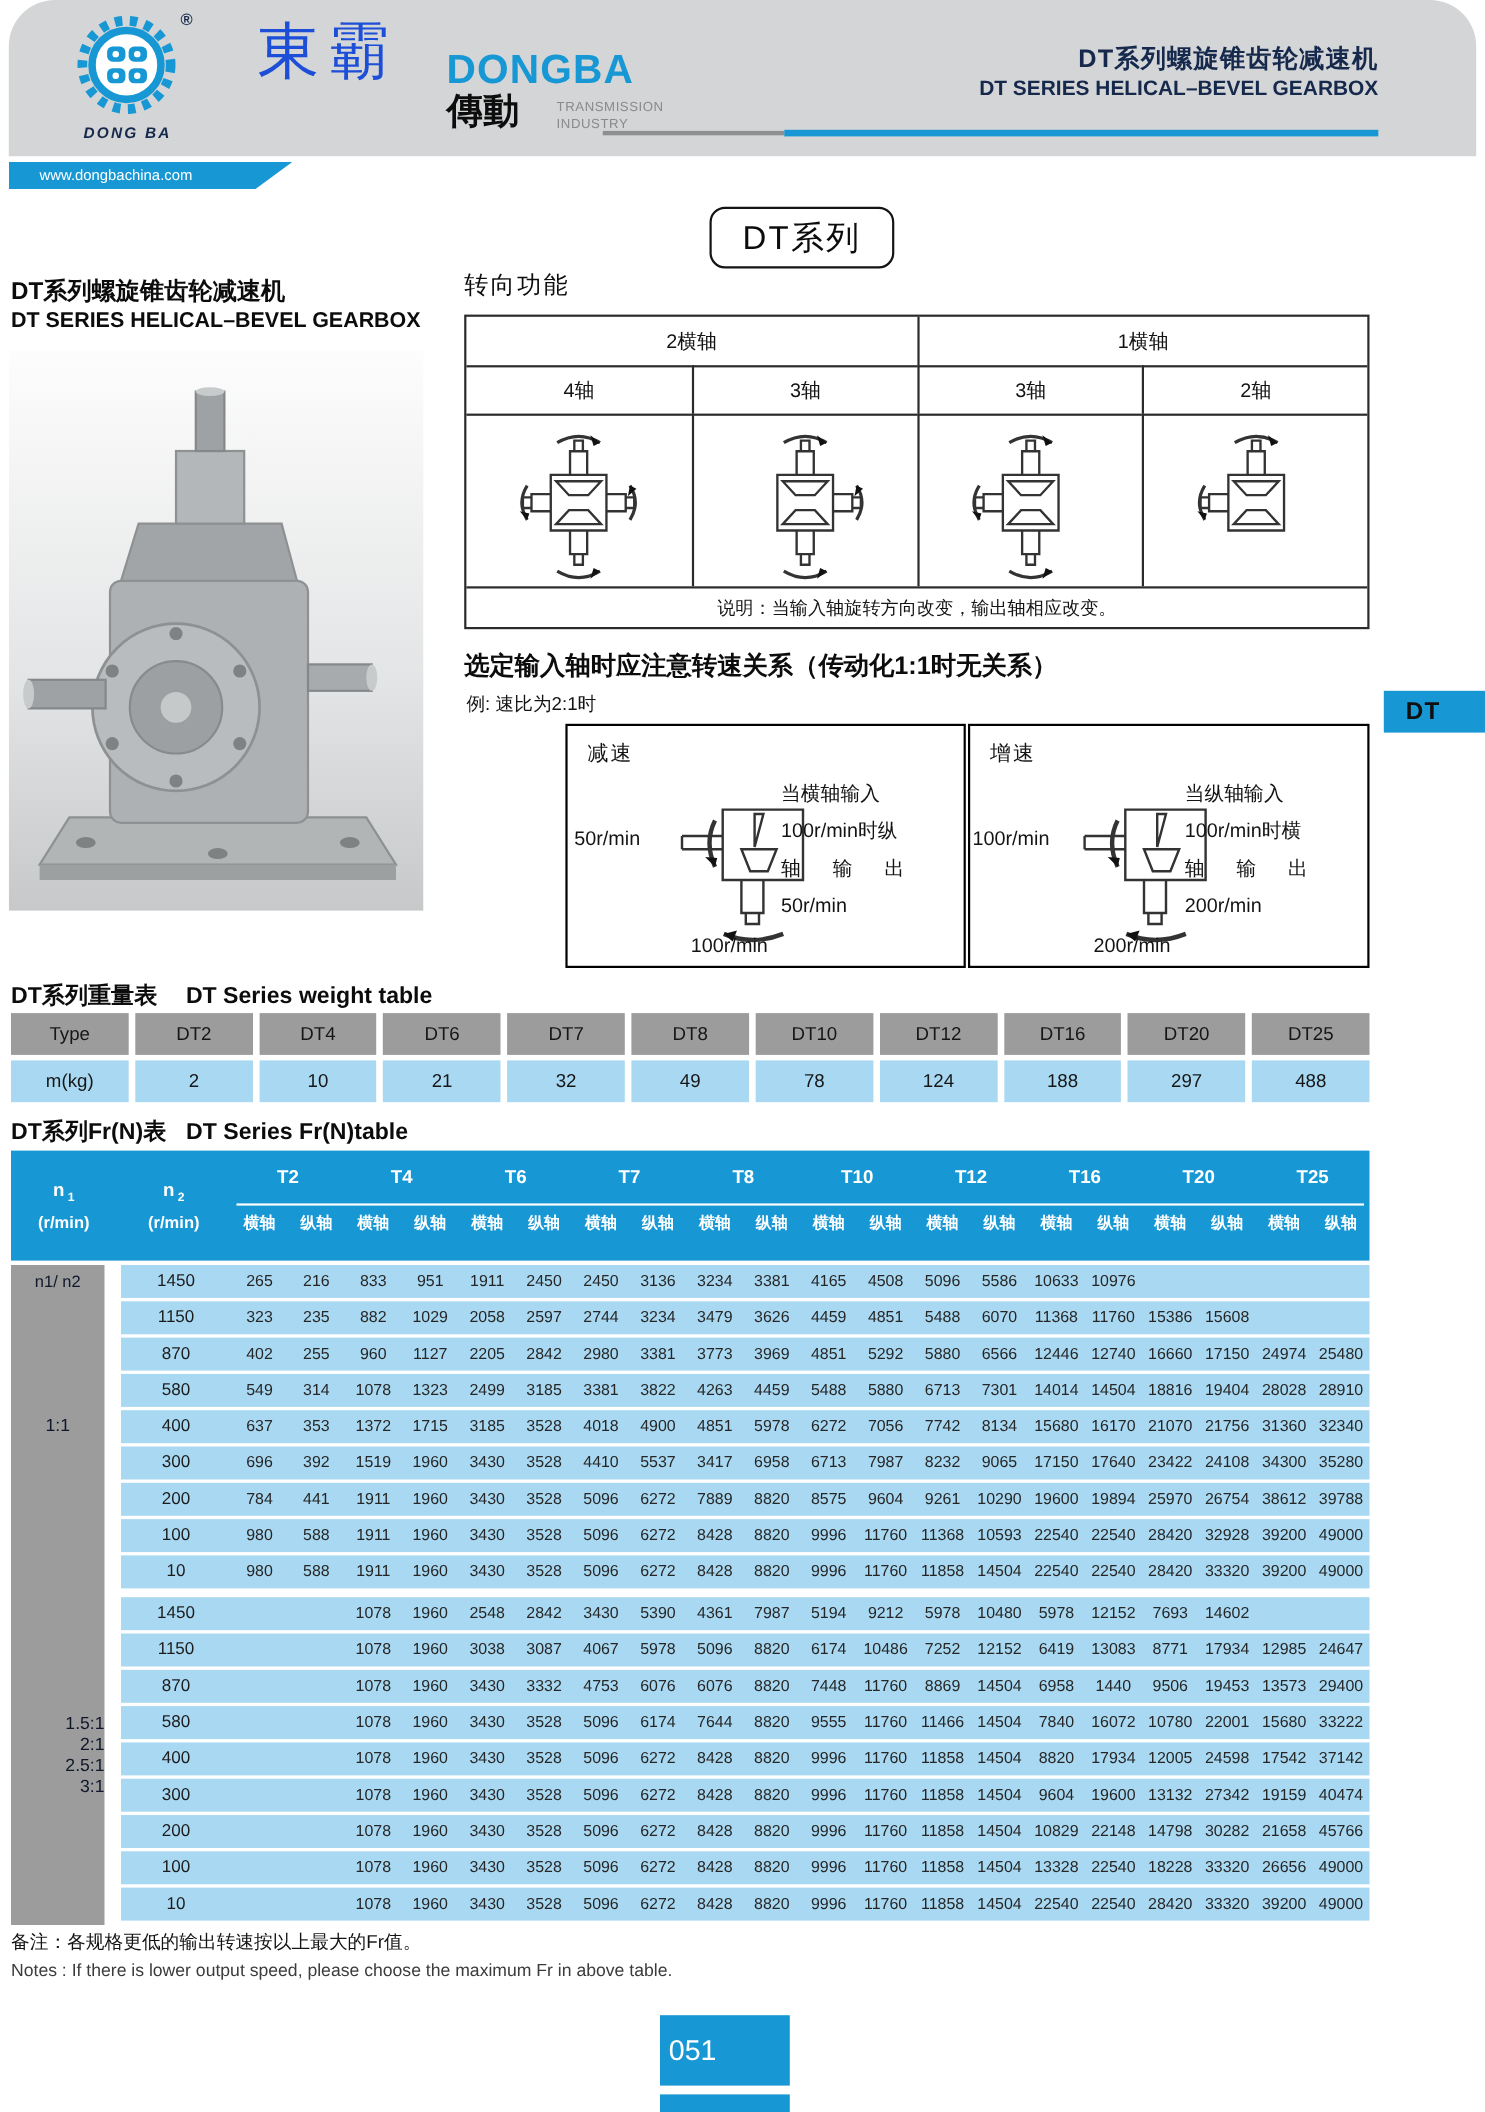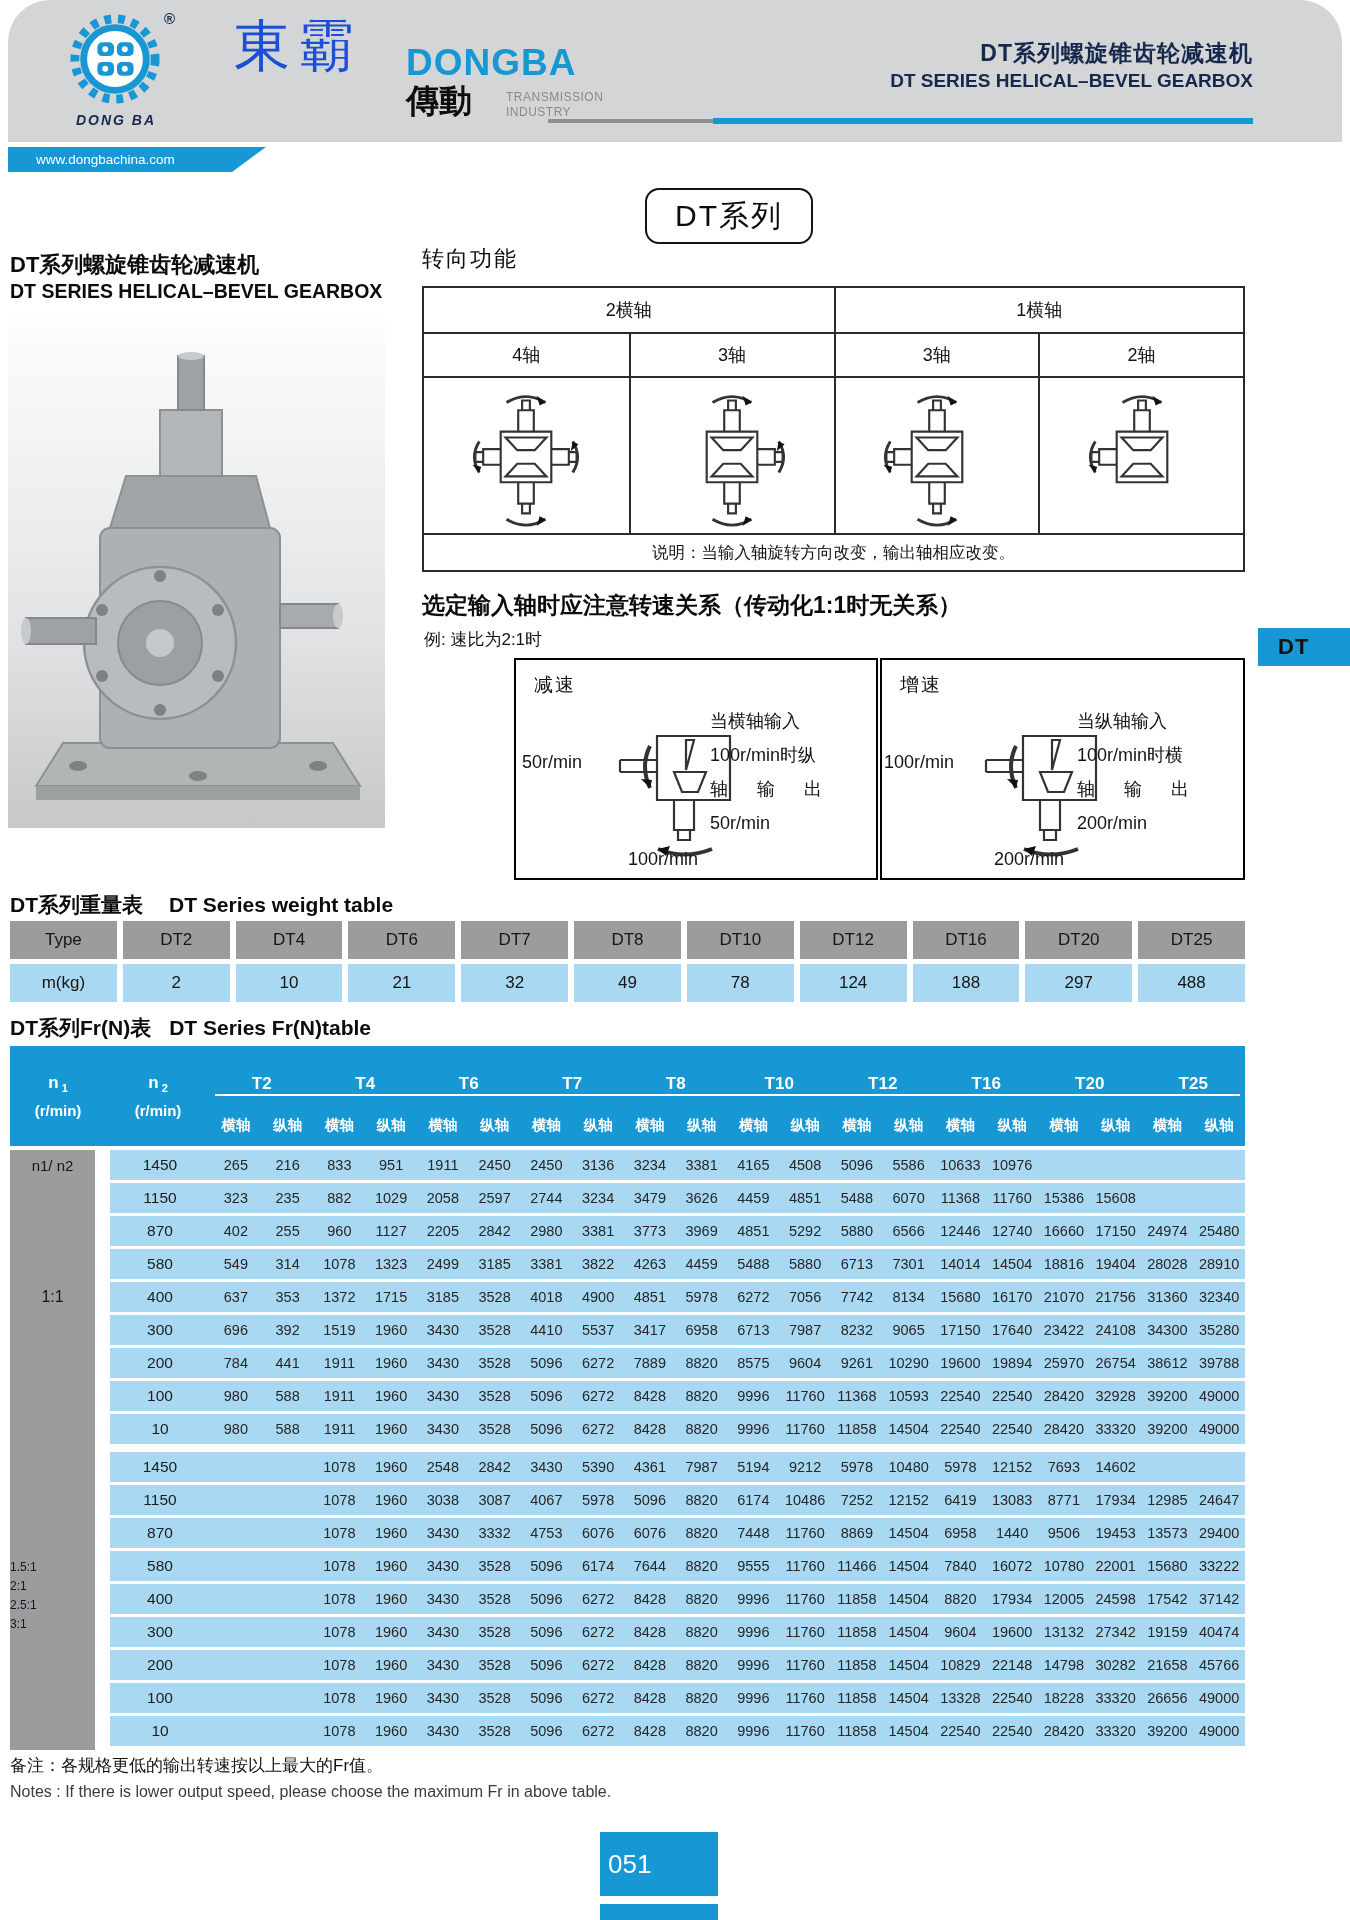--- a/index.html
+++ b/index.html
@@ -73,30 +73,30 @@
   .fr-title .en{margin-left:18px;}
   .fr-header{position:absolute;left:10px;top:1046px;width:1235px;height:100px;background:var(--blue);color:#fff;}
   .fr-ncell{position:absolute;top:0;height:100%;display:flex;flex-direction:column;align-items:center;justify-content:center;gap:8px;font-weight:bold;}
   .fr-ncell .nlab{font-size:17px;}
   .fr-ncell .nsub{font-size:11px;vertical-align:sub;margin-left:3px;}
   .fr-ncell .nunit{font-size:15px;}
   .fr-n1{left:0;width:96px;}
   .fr-n2{left:96px;width:104px;}
   .fr-model-groups{position:absolute;left:200px;top:0;width:1035px;height:100%;display:flex;}
   .fr-model-group{flex:1;display:flex;flex-direction:column;}
-  .fr-model-label{text-align:center;font-size:17px;font-weight:bold;margin-top:28px;}
+  .fr-model-label{text-align:center;font-size:17px;font-weight:bold;margin-top:14px;}
   .fr-msubs{display:flex;margin-top:22px;}
   .fr-msubs span{flex:1;text-align:center;font-size:14.5px;font-weight:bold;}
   .fr-mline{position:absolute;left:205px;top:48px;width:1025px;height:2px;background:#fff;}
 
   .fr-body{position:absolute;left:10px;top:1150px;width:1235px;}
   .fr-gray{position:absolute;left:0;top:0;width:85px;height:600px;background:var(--gray);color:#0f172a;}
   .fr-corner{position:absolute;top:7px;width:100%;text-align:center;font-size:15px;}
   .fr-ratio1{position:absolute;top:138px;width:100%;text-align:center;font-size:16px;}
-  .fr-ratio2{position:absolute;top:408px;width:100%;text-align:left;font-size:12px;line-height:19px;}
+  .fr-ratio2{position:absolute;top:408px;width:100%;text-align:right;font-size:16px;line-height:19px;}
   .fr-rows{margin-left:100px;}
   .fr-row{height:30px;margin-bottom:3px;background:var(--lightblue);display:grid;grid-template-columns:100px repeat(20,1fr);align-items:center;text-align:center;}
   .fr-row.group-start{margin-top:8px;}
   .fr-n2-cell{font-size:15.5px;color:#1c1c1c;}
   .fr-val{font-size:14.5px;color:#262626;white-space:nowrap;}
 
   
   .note-cn{position:absolute;left:10px;top:1754px;font-size:17px;color:#141414;}
   .note-en{position:absolute;left:10px;top:1783px;font-size:16px;color:#3b3b3b;}
   .pageno{position:absolute;left:600px;top:1832px;width:118px;height:64px;background:var(--blue);color:#fff;font-size:26px;display:flex;align-items:center;padding-left:8px;}

